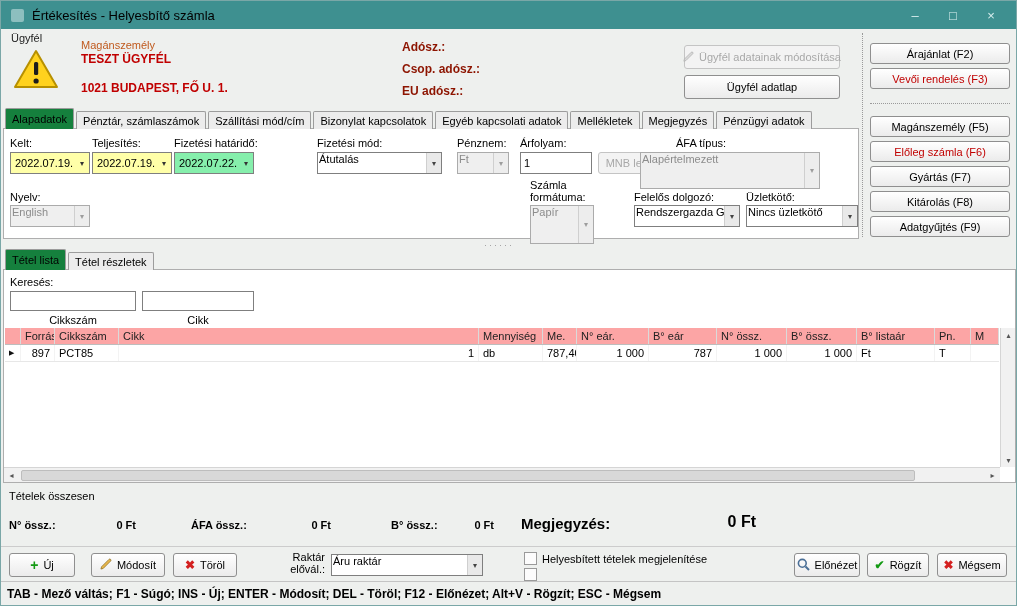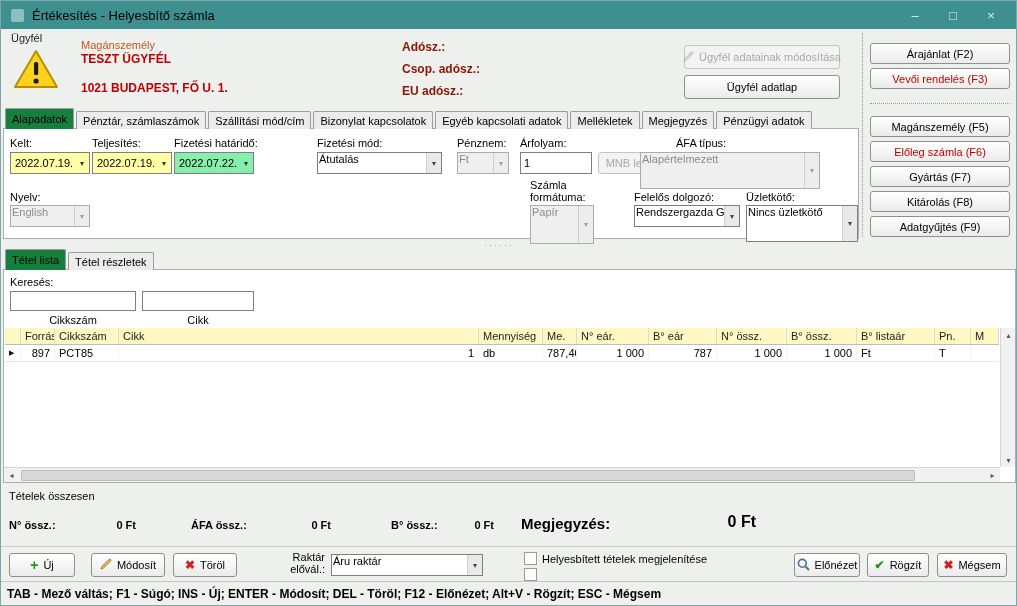--- a/index.html
+++ b/index.html
@@ -29,21 +29,21 @@
   .combo.dis .ddbtn{color:#9d9d9d;background:#ededed}
   .txt{position:absolute;border:1px solid #7f7f7f;background:#fff;font:11px "Liberation Sans",sans-serif;padding:0 3px}
   .tabstrip{position:absolute;display:flex;align-items:flex-end;height:21px;z-index:5}
   .tab{height:18px;display:flex;align-items:center;padding:0 6px;background:#ececec;border:1px solid #9c9c9c;border-bottom:none;border-radius:2px 2px 0 0;margin-right:2px;cursor:pointer;white-space:nowrap}
   .tab.sel{height:21px;background:#15803d;position:relative;z-index:6}
   .panel{position:absolute;background:#fff;border:1px solid #aeaeae}
   .dotsep-v{position:absolute;border-left:1px dotted #9a9a9a}
   .dotsep-h{position:absolute;border-top:1px dotted #9a9a9a}
   .grid-head,.grid-row{display:grid;grid-template-columns:16px 34px 64px 360px 64px 34px 72px 68px 70px 70px 78px 36px 1fr;position:absolute;left:1px;right:16px}
   .gc{padding:2px 4px;overflow:hidden;white-space:nowrap}
-  .grid-head{top:58px;height:17px;background:#fef9c3;border-bottom:1px solid #bdbdbd}
+  .grid-head{top:58px;height:17px;background:#fca5a5;border-bottom:1px solid #bdbdbd}
   .grid-head .gc{border-right:1px solid #dadada;color:#222;cursor:pointer}
   .grid-row{top:75px;height:17px;border-bottom:1px solid #e7e7e7;cursor:pointer}
   .grid-row .gc{border-right:1px solid #f3f3f3}
   .r{text-align:right}
   .marker{font-size:7px;padding-top:4px;color:#111}
   .scroll-h{position:absolute;height:15px;background:#f1f1f1;border-top:1px solid #d5d5d5;display:flex;align-items:center}
   .scroll-v{position:absolute;width:15px;background:#f1f1f1;border-left:1px solid #d5d5d5;display:flex;flex-direction:column;justify-content:space-between}
   .sbtn{width:15px;height:14px;display:flex;align-items:center;justify-content:center;font-size:8px;color:#555;cursor:pointer}
   .sthumb-h{height:11px;background:#d8d8d8;border:1px solid #bdbdbd;border-radius:2px;cursor:pointer}
   .checkrow{position:absolute;display:flex;align-items:center;gap:5px;cursor:pointer}
@@ -203,21 +203,21 @@
     <span class="ddbtn">▾</span>
   </div>
 
   <span class="lbl" style="left:630px;top:62px">Felelős dolgozó:</span>
   <div class="combo" style="left:630px;top:76px;width:106px;height:22px">
     <span style="overflow:hidden">Rendszergazda Gé</span>
     <span class="ddbtn">▾</span>
   </div>
 
   <span class="lbl" style="left:742px;top:62px">Üzletkötő:</span>
-  <div class="combo" style="left:742px;top:76px;width:112px;height:37px">
+  <div class="combo" style="left:742px;top:76px;width:112px;height:22px">
     <span>Nincs üzletkötő</span>
     <span class="ddbtn">▾</span>
   </div>
 </div>
 
 <div class="abs dots" style="left:468px;top:239px;width:60px;text-align:center">······</div>
 
 <div class="tabstrip" style="left:4px;top:248px">
   <div class="tab sel">
       <span>Tétel lista</span>

